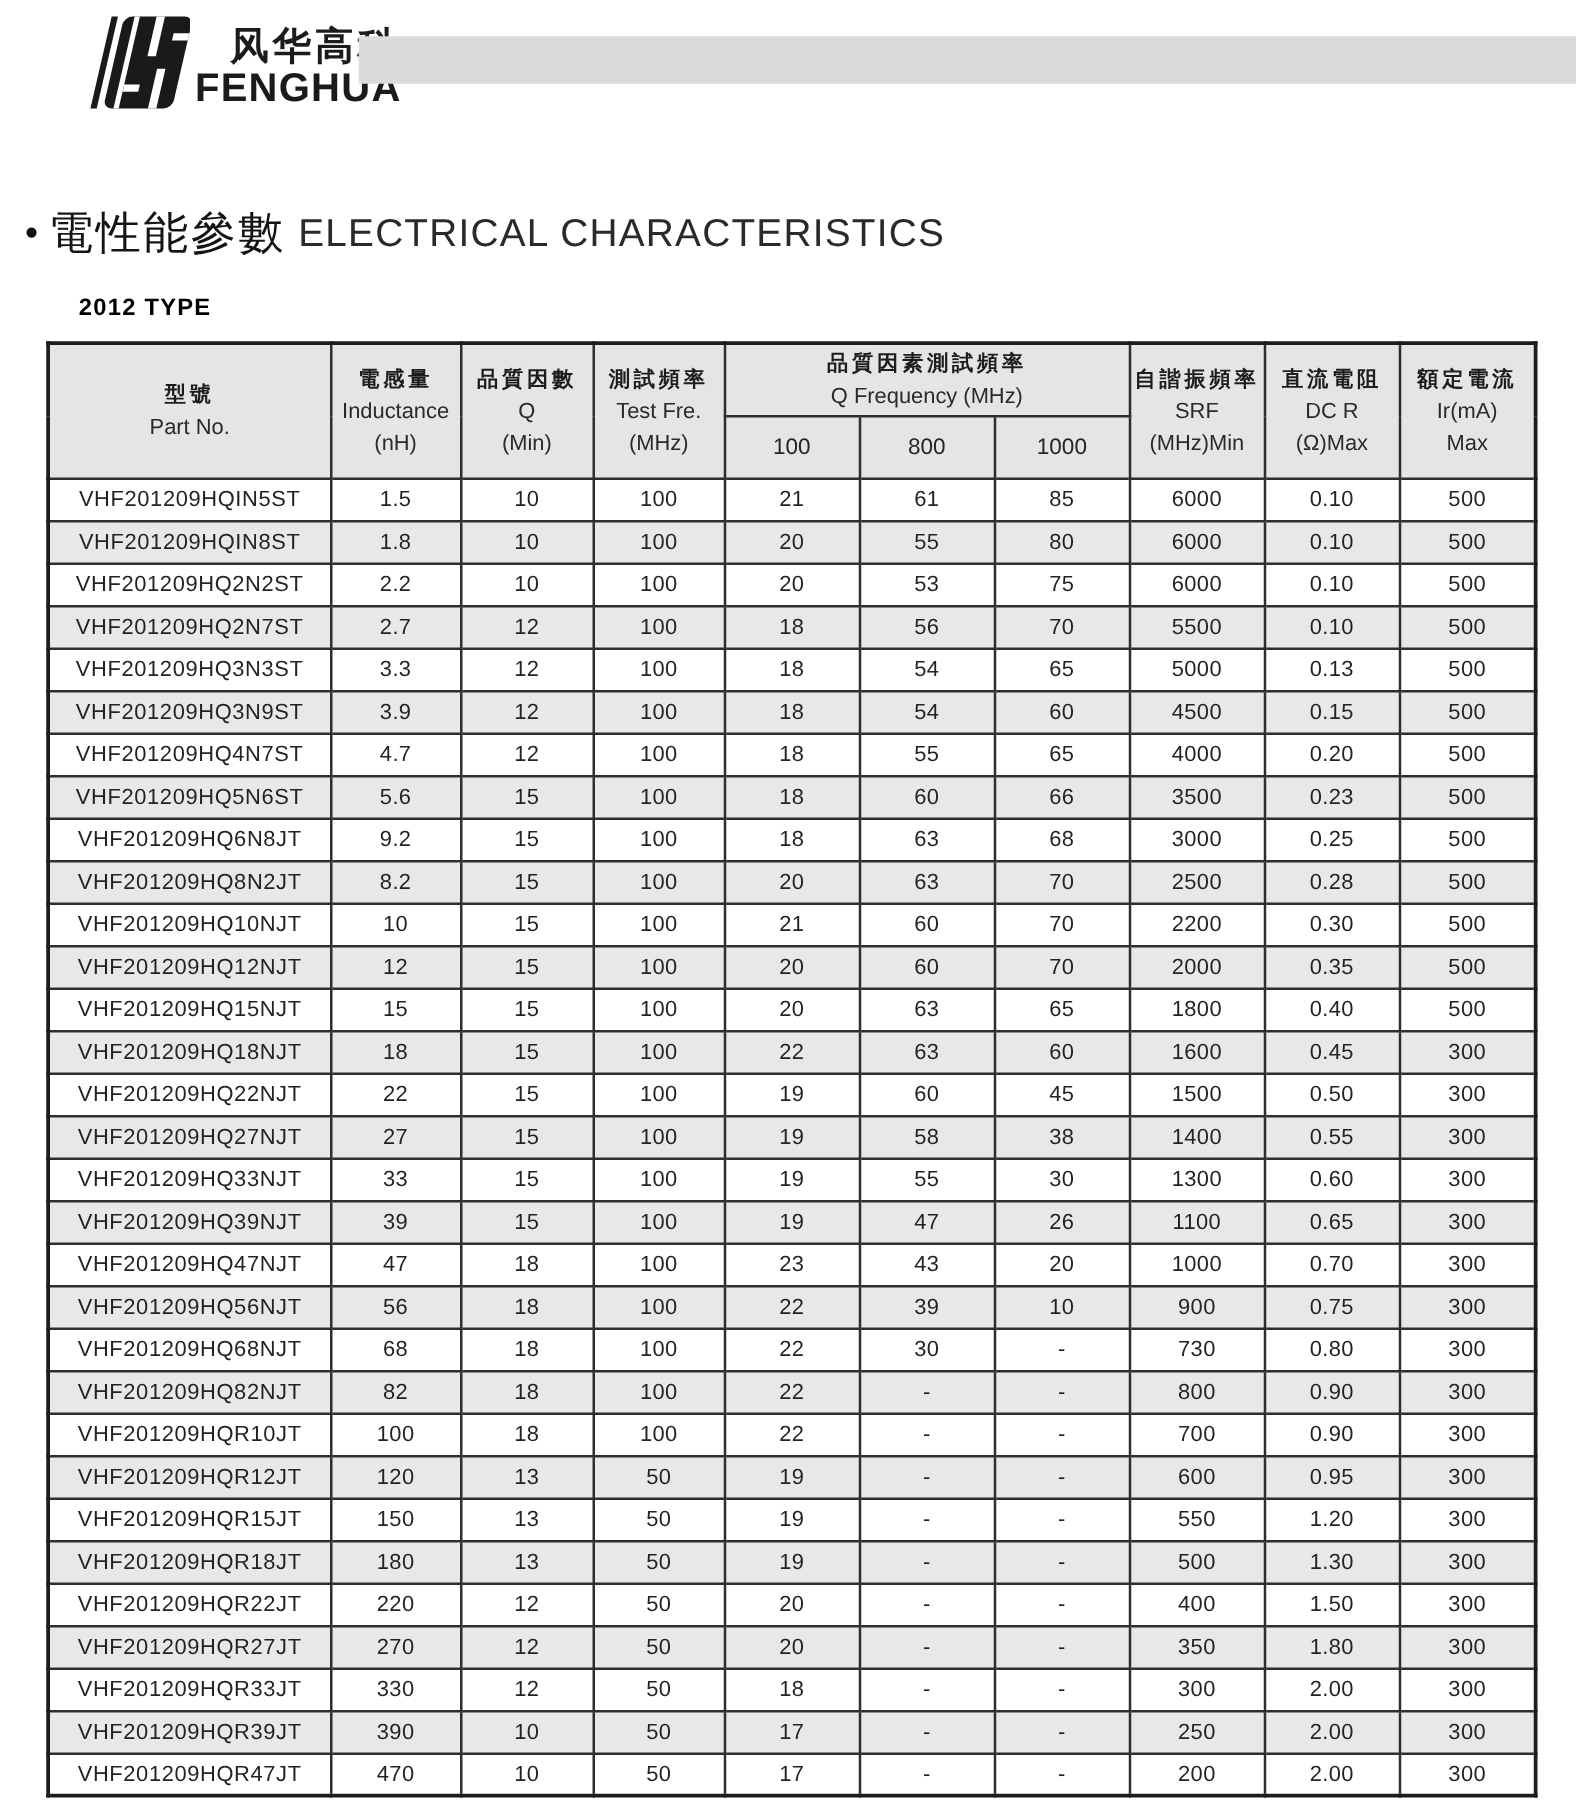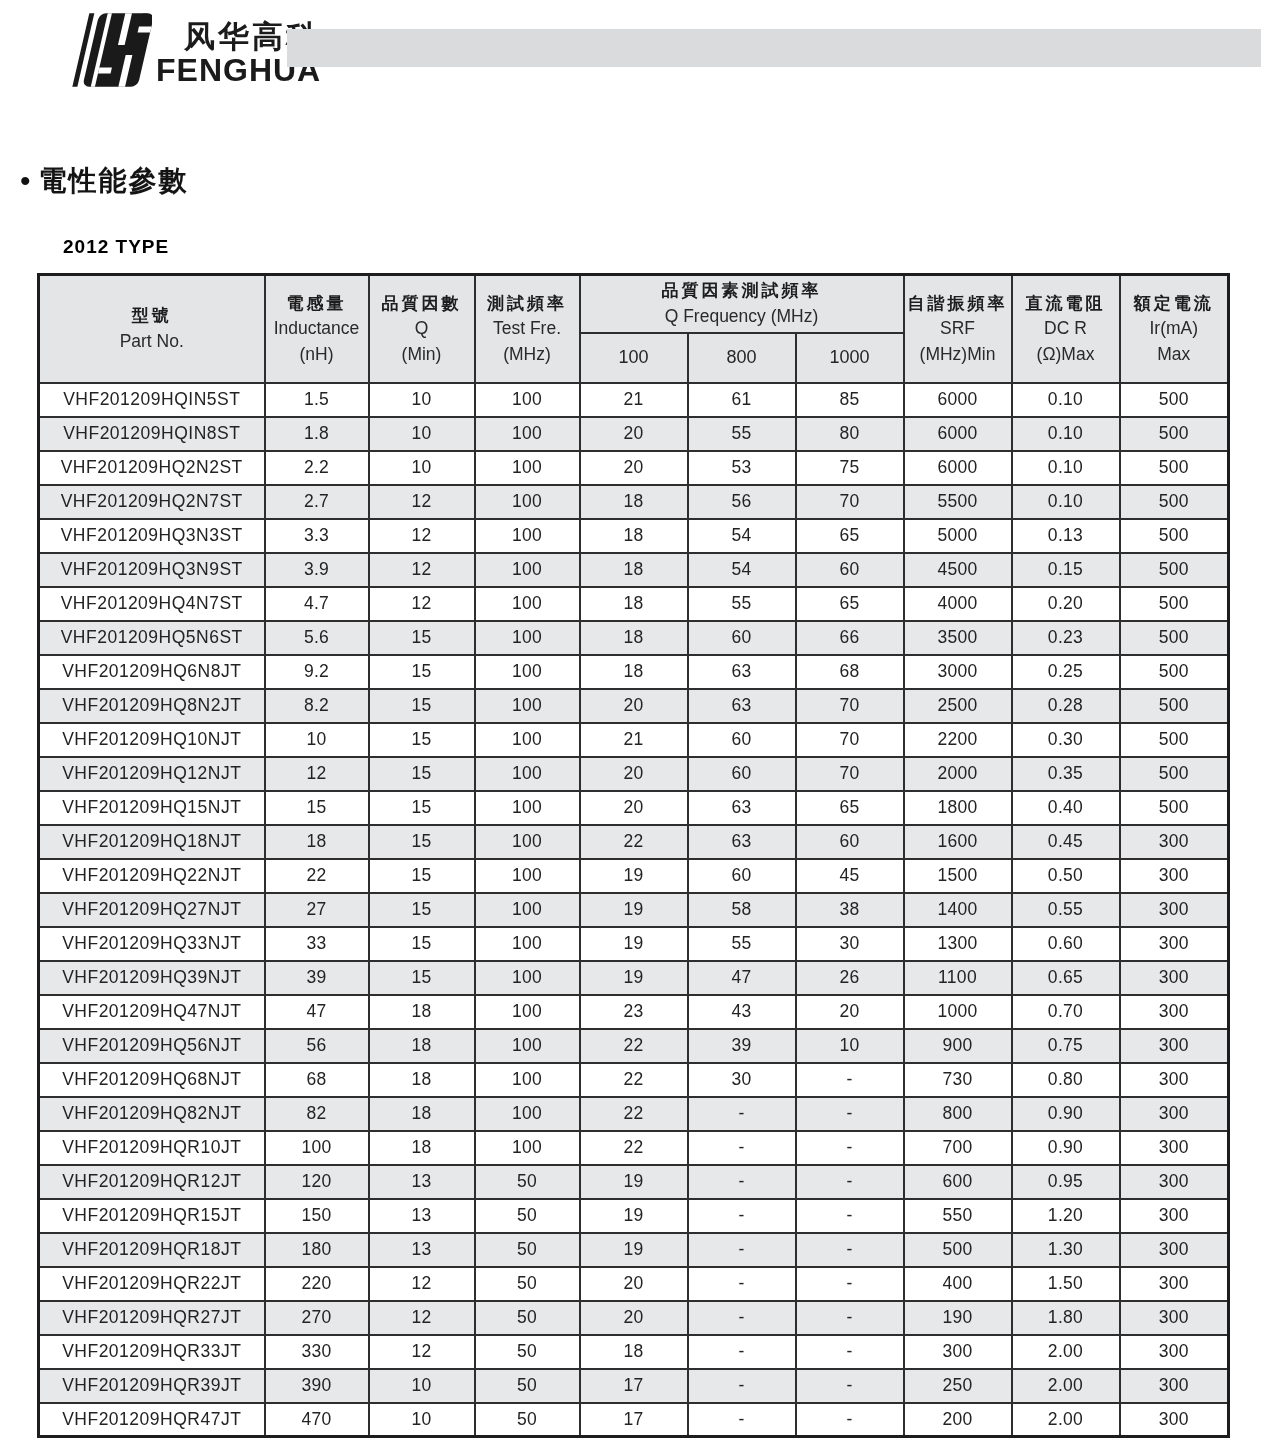--- a/index.html
+++ b/index.html
@@ -31,21 +31,21 @@
     width: 974px; height: 38px;
     background: #d9dbdd;
   }
 
   
   .section-title {
     position: absolute; left: 20px; top: 162px;
     display: flex; align-items: center; white-space: nowrap;
   }
   .section-title .bullet { font-size: 30px; line-height: 1; margin-right: 8px; color: #111; }
-  .section-title .cn { font-size: 28px; font-weight: bold; letter-spacing: 2px; color: #141414; }
+  .section-title .cn { font-size: 36px; font-weight: normal; letter-spacing: 2px; color: #141414; }
   .section-title .en { font-size: 31px; font-weight: normal; color: #2a2a2a; margin-left: 10px; letter-spacing: 1px; }
 
   .type-label {
     position: absolute; left: 63px; top: 236px;
     font-size: 19px; font-weight: bold; color: #000000; letter-spacing: 1px;
   }
 
   
   table.spec {
     position: absolute; left: 37px; top: 273px;
@@ -86,20 +86,21 @@
   </g>
   <text x="96" y="16" font-size="15" fill="#1a1a1a">®</text>
 </svg>
 <div class="brand-cn">风华高科</div>
 <div class="brand-en">FENGHUA</div>
 <div class="banner"></div>
 
 <div class="section-title">
   <span class="bullet">•</span>
   <span class="cn">電性能參數</span>
+  <span class="en">ELECTRICAL CHARACTERISTICS</span>
 </div>
 <div class="type-label">2012 TYPE</div>
 
 <table class="spec">
   <colgroup>
     <col style="width:226px">
       <col style="width:104px">
       <col style="width:106px">
       <col style="width:105px">
     <col style="width:108px">
@@ -482,21 +483,21 @@
         <td>300</td>
       </tr>
       <tr>
         <td class="part">VHF201209HQR27JT</td>
         <td>270</td>
         <td>12</td>
         <td>50</td>
         <td>20</td>
         <td>-</td>
         <td>-</td>
-        <td>190</td>
+        <td>350</td>
         <td>1.80</td>
         <td>300</td>
       </tr>
       <tr>
         <td class="part">VHF201209HQR33JT</td>
         <td>330</td>
         <td>12</td>
         <td>50</td>
         <td>18</td>
         <td>-</td>

